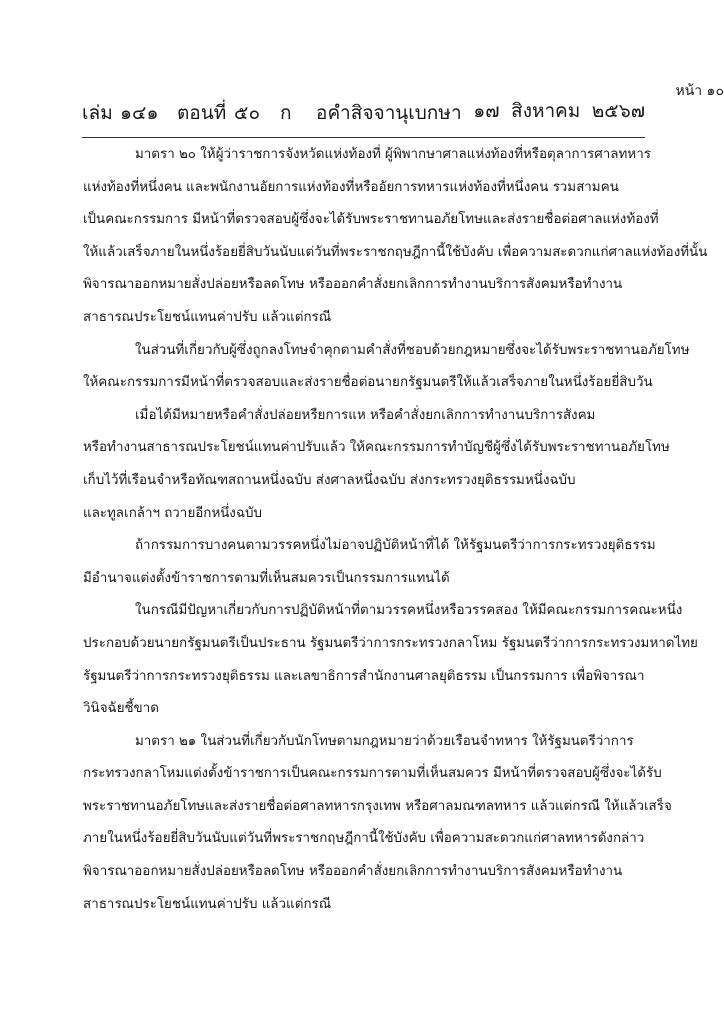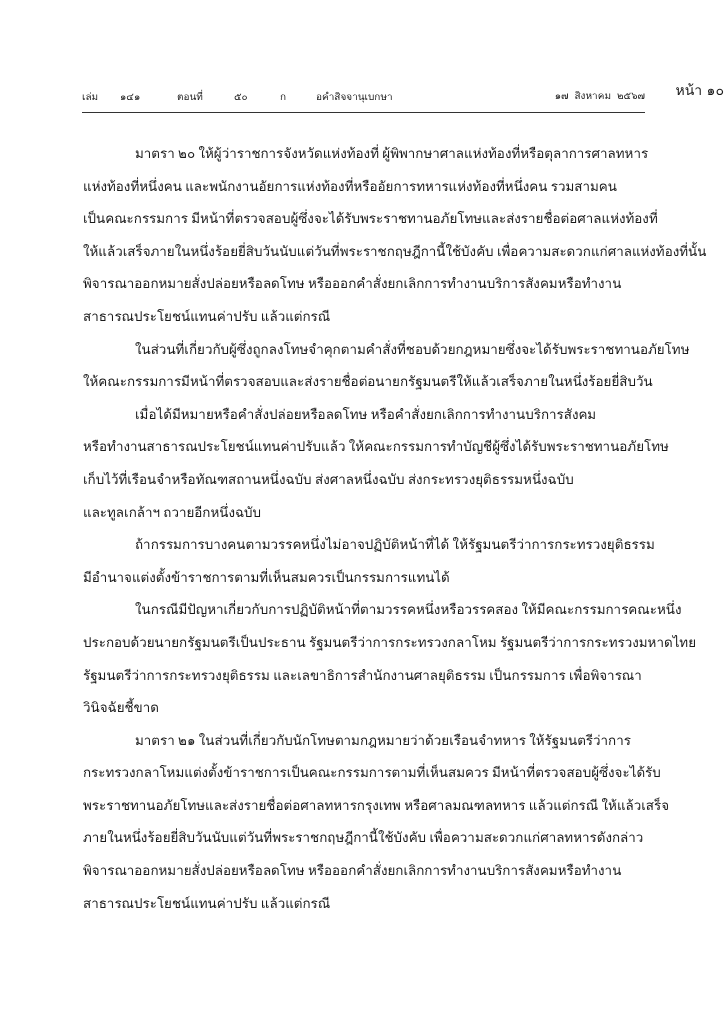--- a/index.html
+++ b/index.html
@@ -7,38 +7,38 @@
       width: 724px; height: 1024px; position: relative; overflow: hidden;
       font-family: "DejaVu Sans", "Liberation Sans", sans-serif;
       color: #1a1a1a;
     }
     .page { position: absolute; left: 0; top: 0; width: 724px; height: 1024px; }
     .page-number {
       position: absolute; top: 81px; left: 0; width: 724px; text-align: right;
       font-size: 14px; line-height: 18px;
     }
     .header-line {
-      position: absolute; top: 88px; left: 82px; width: 563px; height: 18px;
-      font-size: 10px; line-height: 18px; border-bottom: 1px solid #333;
-      padding-bottom: 6px;
+      position: absolute; top: 103px; left: 82px; width: 563px; height: 18px;
+      font-size: 19px; line-height: 18px; border-bottom: 1px solid #333;
+      padding-bottom: 16px;
     }
     .header-line span { position: absolute; top: 0; white-space: nowrap; }
     .h-vol-label { left: 0; }
     .h-vol-num { left: 38px; }
     .h-issue-label { left: 95px; }
     .h-issue-num { left: 152px; }
     .h-section { left: 198px; }
     .h-gazette { left: 234px; }
     .h-date { right: 0; font-family: Liberation Mono, monospace; }
 
     .body-text {
       position: absolute; top: 138px; left: 83px; width: 565px;
       font-size: 13.4px; line-height: 32.6px;
     }
-    .line { white-space: nowrap; height: 32.6px; overflow: visible; font-family: Liberation Serif, serif; }
+    .line { white-space: nowrap; height: 32.6px; overflow: visible; }
     .indent { padding-left: 52px; }
   </style>
 </head>
 <body>
 
 <div class="page">
   <div class="page-number">หน้า ๑๐</div>
 
   <div class="header-line">
     <span class="h-vol-label">เล่ม</span>
@@ -52,21 +52,21 @@
 
   <div class="body-text" id="body-text">
       <div class="line indent">มาตรา  ๒๐  ให้ผู้ว่าราชการจังหวัดแห่งท้องที่  ผู้พิพากษาศาลแห่งท้องที่หรือตุลาการศาลทหาร</div>
       <div class="line">แห่งท้องที่หนึ่งคน  และพนักงานอัยการแห่งท้องที่หรืออัยการทหารแห่งท้องที่หนึ่งคน  รวมสามคน</div>
       <div class="line">เป็นคณะกรรมการ  มีหน้าที่ตรวจสอบผู้ซึ่งจะได้รับพระราชทานอภัยโทษและส่งรายชื่อต่อศาลแห่งท้องที่</div>
       <div class="line">ให้แล้วเสร็จภายในหนึ่งร้อยยี่สิบวันนับแต่วันที่พระราชกฤษฎีกานี้ใช้บังคับ  เพื่อความสะดวกแก่ศาลแห่งท้องที่นั้น</div>
       <div class="line">พิจารณาออกหมายสั่งปล่อยหรือลดโทษ  หรือออกคำสั่งยกเลิกการทำงานบริการสังคมหรือทำงาน</div>
       <div class="line">สาธารณประโยชน์แทนค่าปรับ  แล้วแต่กรณี</div>
       <div class="line indent">ในส่วนที่เกี่ยวกับผู้ซึ่งถูกลงโทษจำคุกตามคำสั่งที่ชอบด้วยกฎหมายซึ่งจะได้รับพระราชทานอภัยโทษ</div>
       <div class="line">ให้คณะกรรมการมีหน้าที่ตรวจสอบและส่งรายชื่อต่อนายกรัฐมนตรีให้แล้วเสร็จภายในหนึ่งร้อยยี่สิบวัน</div>
-      <div class="line indent">เมื่อได้มีหมายหรือคำสั่งปล่อยหรือลดโทษ  หรือคำสั่งยกเลิกการทำงานบริการสังคม</div>
+      <div class="line indent">เมื่อได้มีหมายหรือคำสั่งปล่อยหรืยการแห  หรือคำสั่งยกเลิกการทำงานบริการสังคม</div>
       <div class="line">หรือทำงานสาธารณประโยชน์แทนค่าปรับแล้ว  ให้คณะกรรมการทำบัญชีผู้ซึ่งได้รับพระราชทานอภัยโทษ</div>
       <div class="line">เก็บไว้ที่เรือนจำหรือทัณฑสถานหนึ่งฉบับ  ส่งศาลหนึ่งฉบับ  ส่งกระทรวงยุติธรรมหนึ่งฉบับ</div>
       <div class="line">และทูลเกล้าฯ  ถวายอีกหนึ่งฉบับ</div>
       <div class="line indent">ถ้ากรรมการบางคนตามวรรคหนึ่งไม่อาจปฏิบัติหน้าที่ได้  ให้รัฐมนตรีว่าการกระทรวงยุติธรรม</div>
       <div class="line">มีอำนาจแต่งตั้งข้าราชการตามที่เห็นสมควรเป็นกรรมการแทนได้</div>
       <div class="line indent">ในกรณีมีปัญหาเกี่ยวกับการปฏิบัติหน้าที่ตามวรรคหนึ่งหรือวรรคสอง  ให้มีคณะกรรมการคณะหนึ่ง</div>
       <div class="line">ประกอบด้วยนายกรัฐมนตรีเป็นประธาน  รัฐมนตรีว่าการกระทรวงกลาโหม  รัฐมนตรีว่าการกระทรวงมหาดไทย</div>
       <div class="line">รัฐมนตรีว่าการกระทรวงยุติธรรม  และเลขาธิการสำนักงานศาลยุติธรรม  เป็นกรรมการ  เพื่อพิจารณา</div>
       <div class="line">วินิจฉัยชี้ขาด</div>
       <div class="line indent">มาตรา  ๒๑  ในส่วนที่เกี่ยวกับนักโทษตามกฎหมายว่าด้วยเรือนจำทหาร  ให้รัฐมนตรีว่าการ</div>

